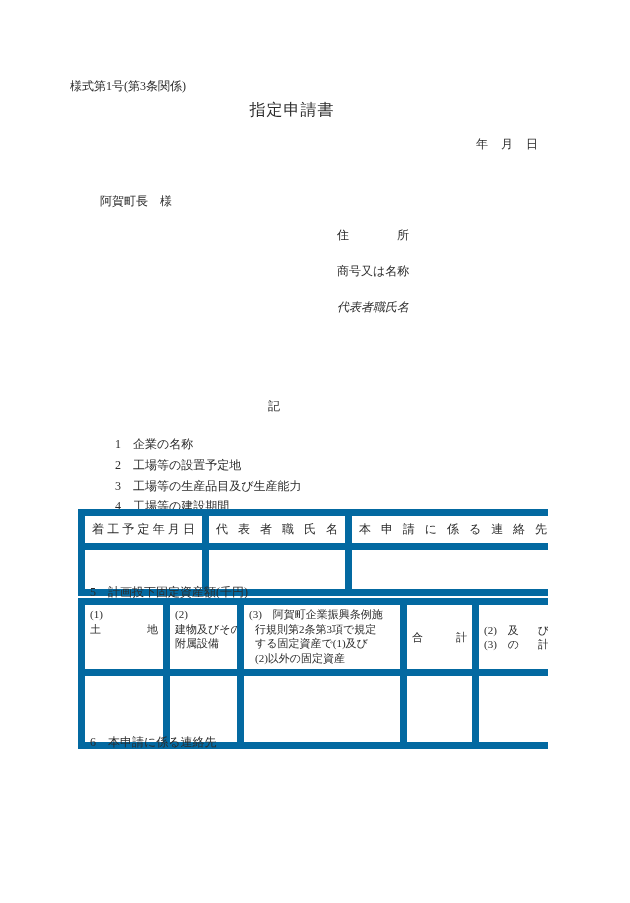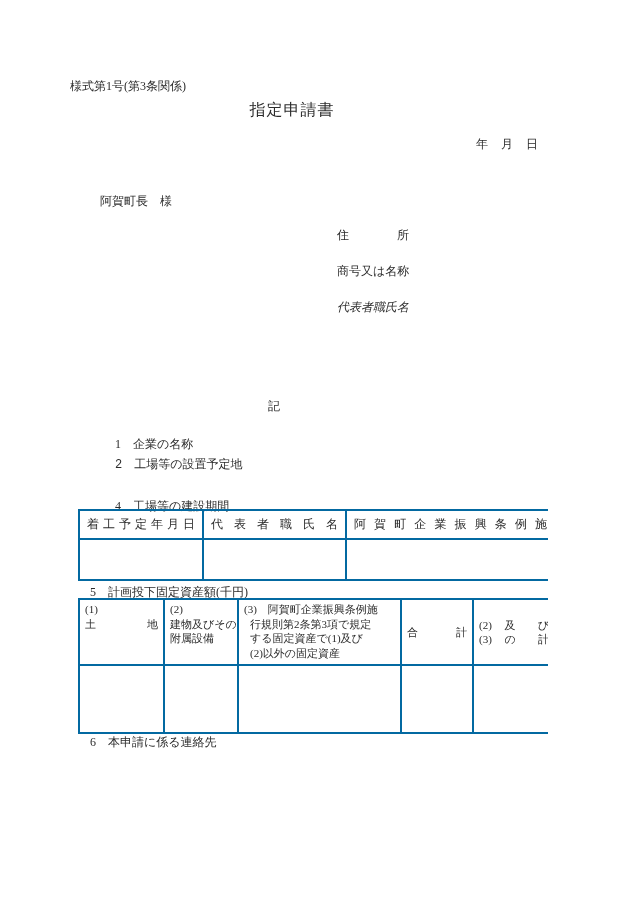--- a/index.html
+++ b/index.html
@@ -27,26 +27,26 @@
   .row-address        { top: 228px; width: 72px; text-align: right; }
   .row-trade-name     { top: 264px; font-family: Liberation Serif, serif; }
   .row-representative { top: 300px; font-style: italic; }
 
   .para-line1 { left: 68px; top: 342px; text-indent: 29px; }
   .para-line2 { left: 68px; top: 363px; }
   .record-marker { top: 398px; }
 
   .list-item { left: 91px; margin-left: 24px; }
   .li-1 { top: 437px; }
-  .li-2 { top: 458px; font-family: Liberation Mono, monospace; }
+  .li-2 { top: 458px; }
   .li-3 { top: 479px; }
   .li-4 { top: 499px; }
 
   table { border-collapse: collapse; table-layout: fixed; position: absolute; }
-  td { border: 2px solid #0369a1; vertical-align: middle; overflow: hidden; }
+  td { border: 7px solid #0369a1; vertical-align: middle; overflow: hidden; }
 
   .schedule-table { left: 78px; top: 509px; width: 476px; }
   .schedule-table tr.hdr td { height: 27px; padding: 0 7px; font-size: 12px; }
   .schedule-table tr.body td { height: 37px; }
 
   .section5-label { left: 90px; top: 585px; }
 
   .assets-table { left: 78px; top: 598px; width: 476px; font-size: 11px; }
   .assets-table tr.hdr td { height: 60px; padding: 2px 5px; line-height: 14.5px; vertical-align: top; }
   .assets-table tr.hdr td.vmid { vertical-align: middle; }
@@ -71,33 +71,34 @@
 
   <div class="abs applicant-row row-address">住　　　　所</div>
   <div class="abs applicant-row row-trade-name">商号又は名称</div>
   <div class="abs applicant-row row-representative">代表者職氏名</div>
 
 
   <div class="centered record-marker">記</div>
 
   <div class="abs list-item li-1">1　企業の名称</div>
   <div class="abs list-item li-2">2　工場等の設置予定地</div>
+  <div class="abs list-item li-3">3　工場等の生産品目及び生産能力</div>
   <div class="abs list-item li-4">4　工場等の建設期間</div>
 
   <table class="schedule-table">
     <colgroup>
       <col style="width:124px">
       <col style="width:143px">
       <col style="width:209px">
     </colgroup>
     <tbody>
       <tr class="hdr">
         <td class="jfy">着工予定年月日</td>
         <td class="jfy">代表者職氏名</td>
-        <td class="jfy">阿賀町企業振興条例施</td>
+        <td class="jfy">本申請に係る連絡先</td>
       </tr>
       <tr class="body">
         <td></td>
         <td></td>
         <td></td>
       </tr>
     </tbody>
   </table>
 
   <div class="abs section5-label">5　計画投下固定資産額(千円)</div>

